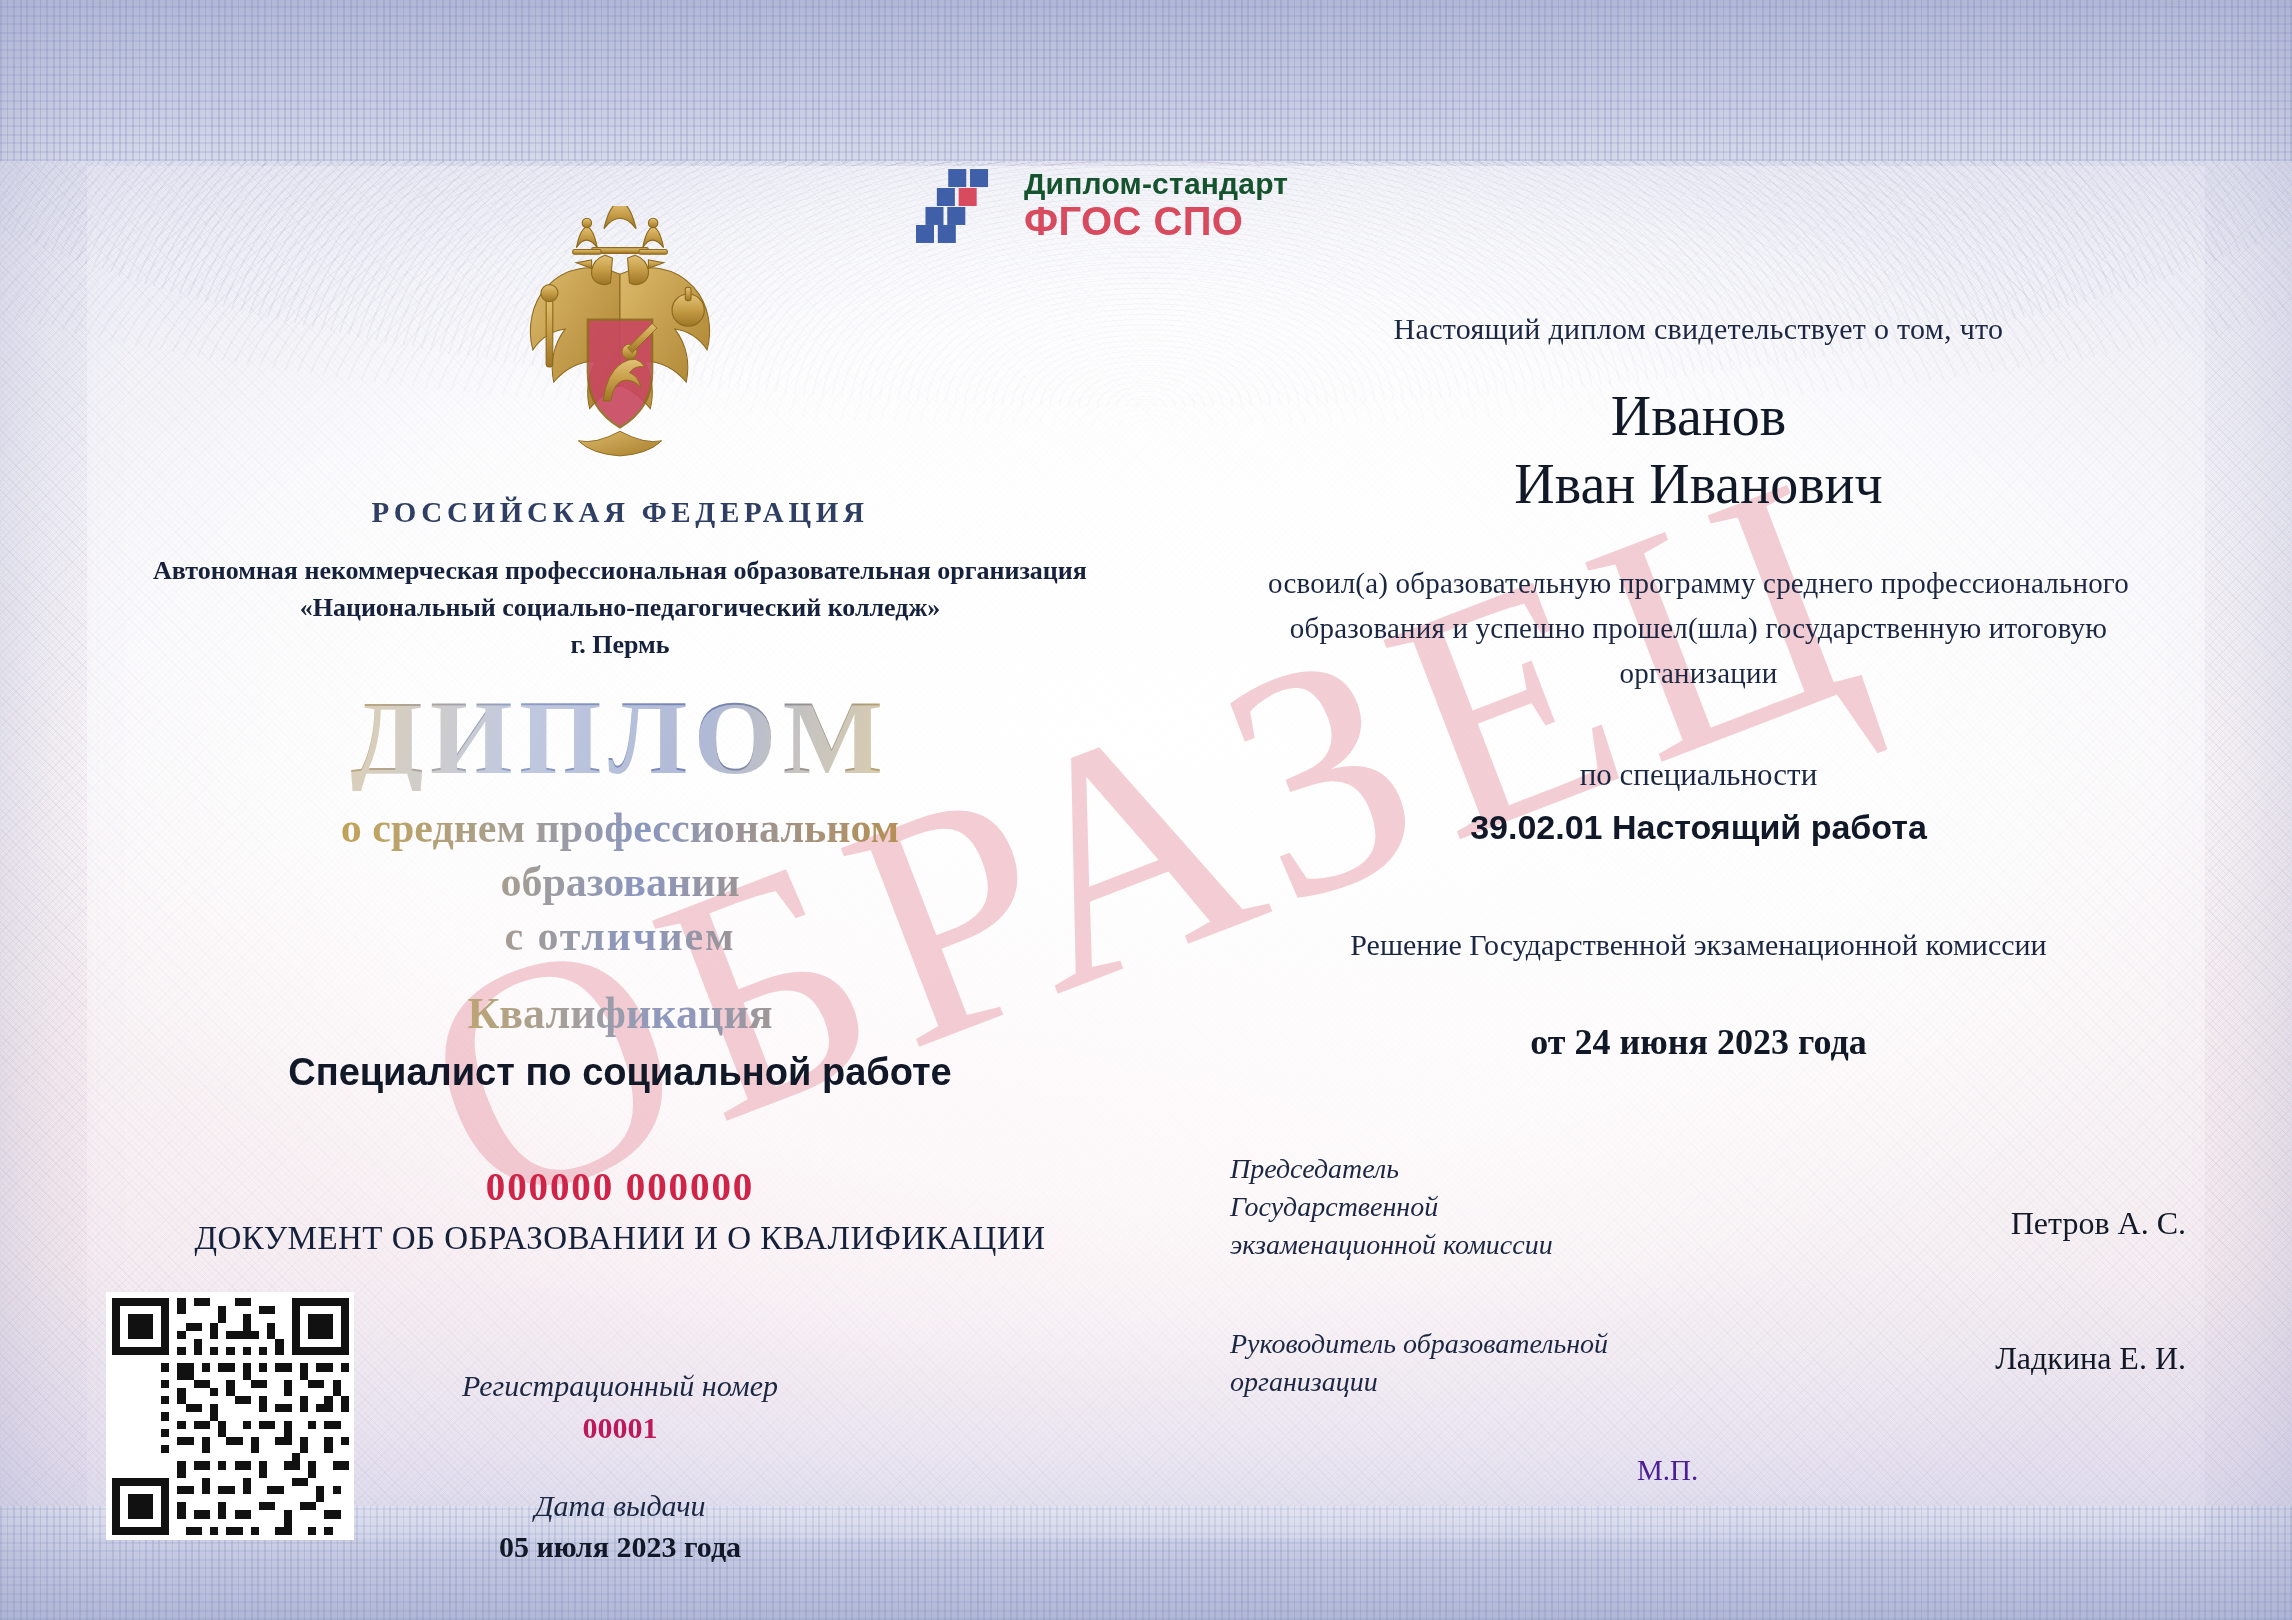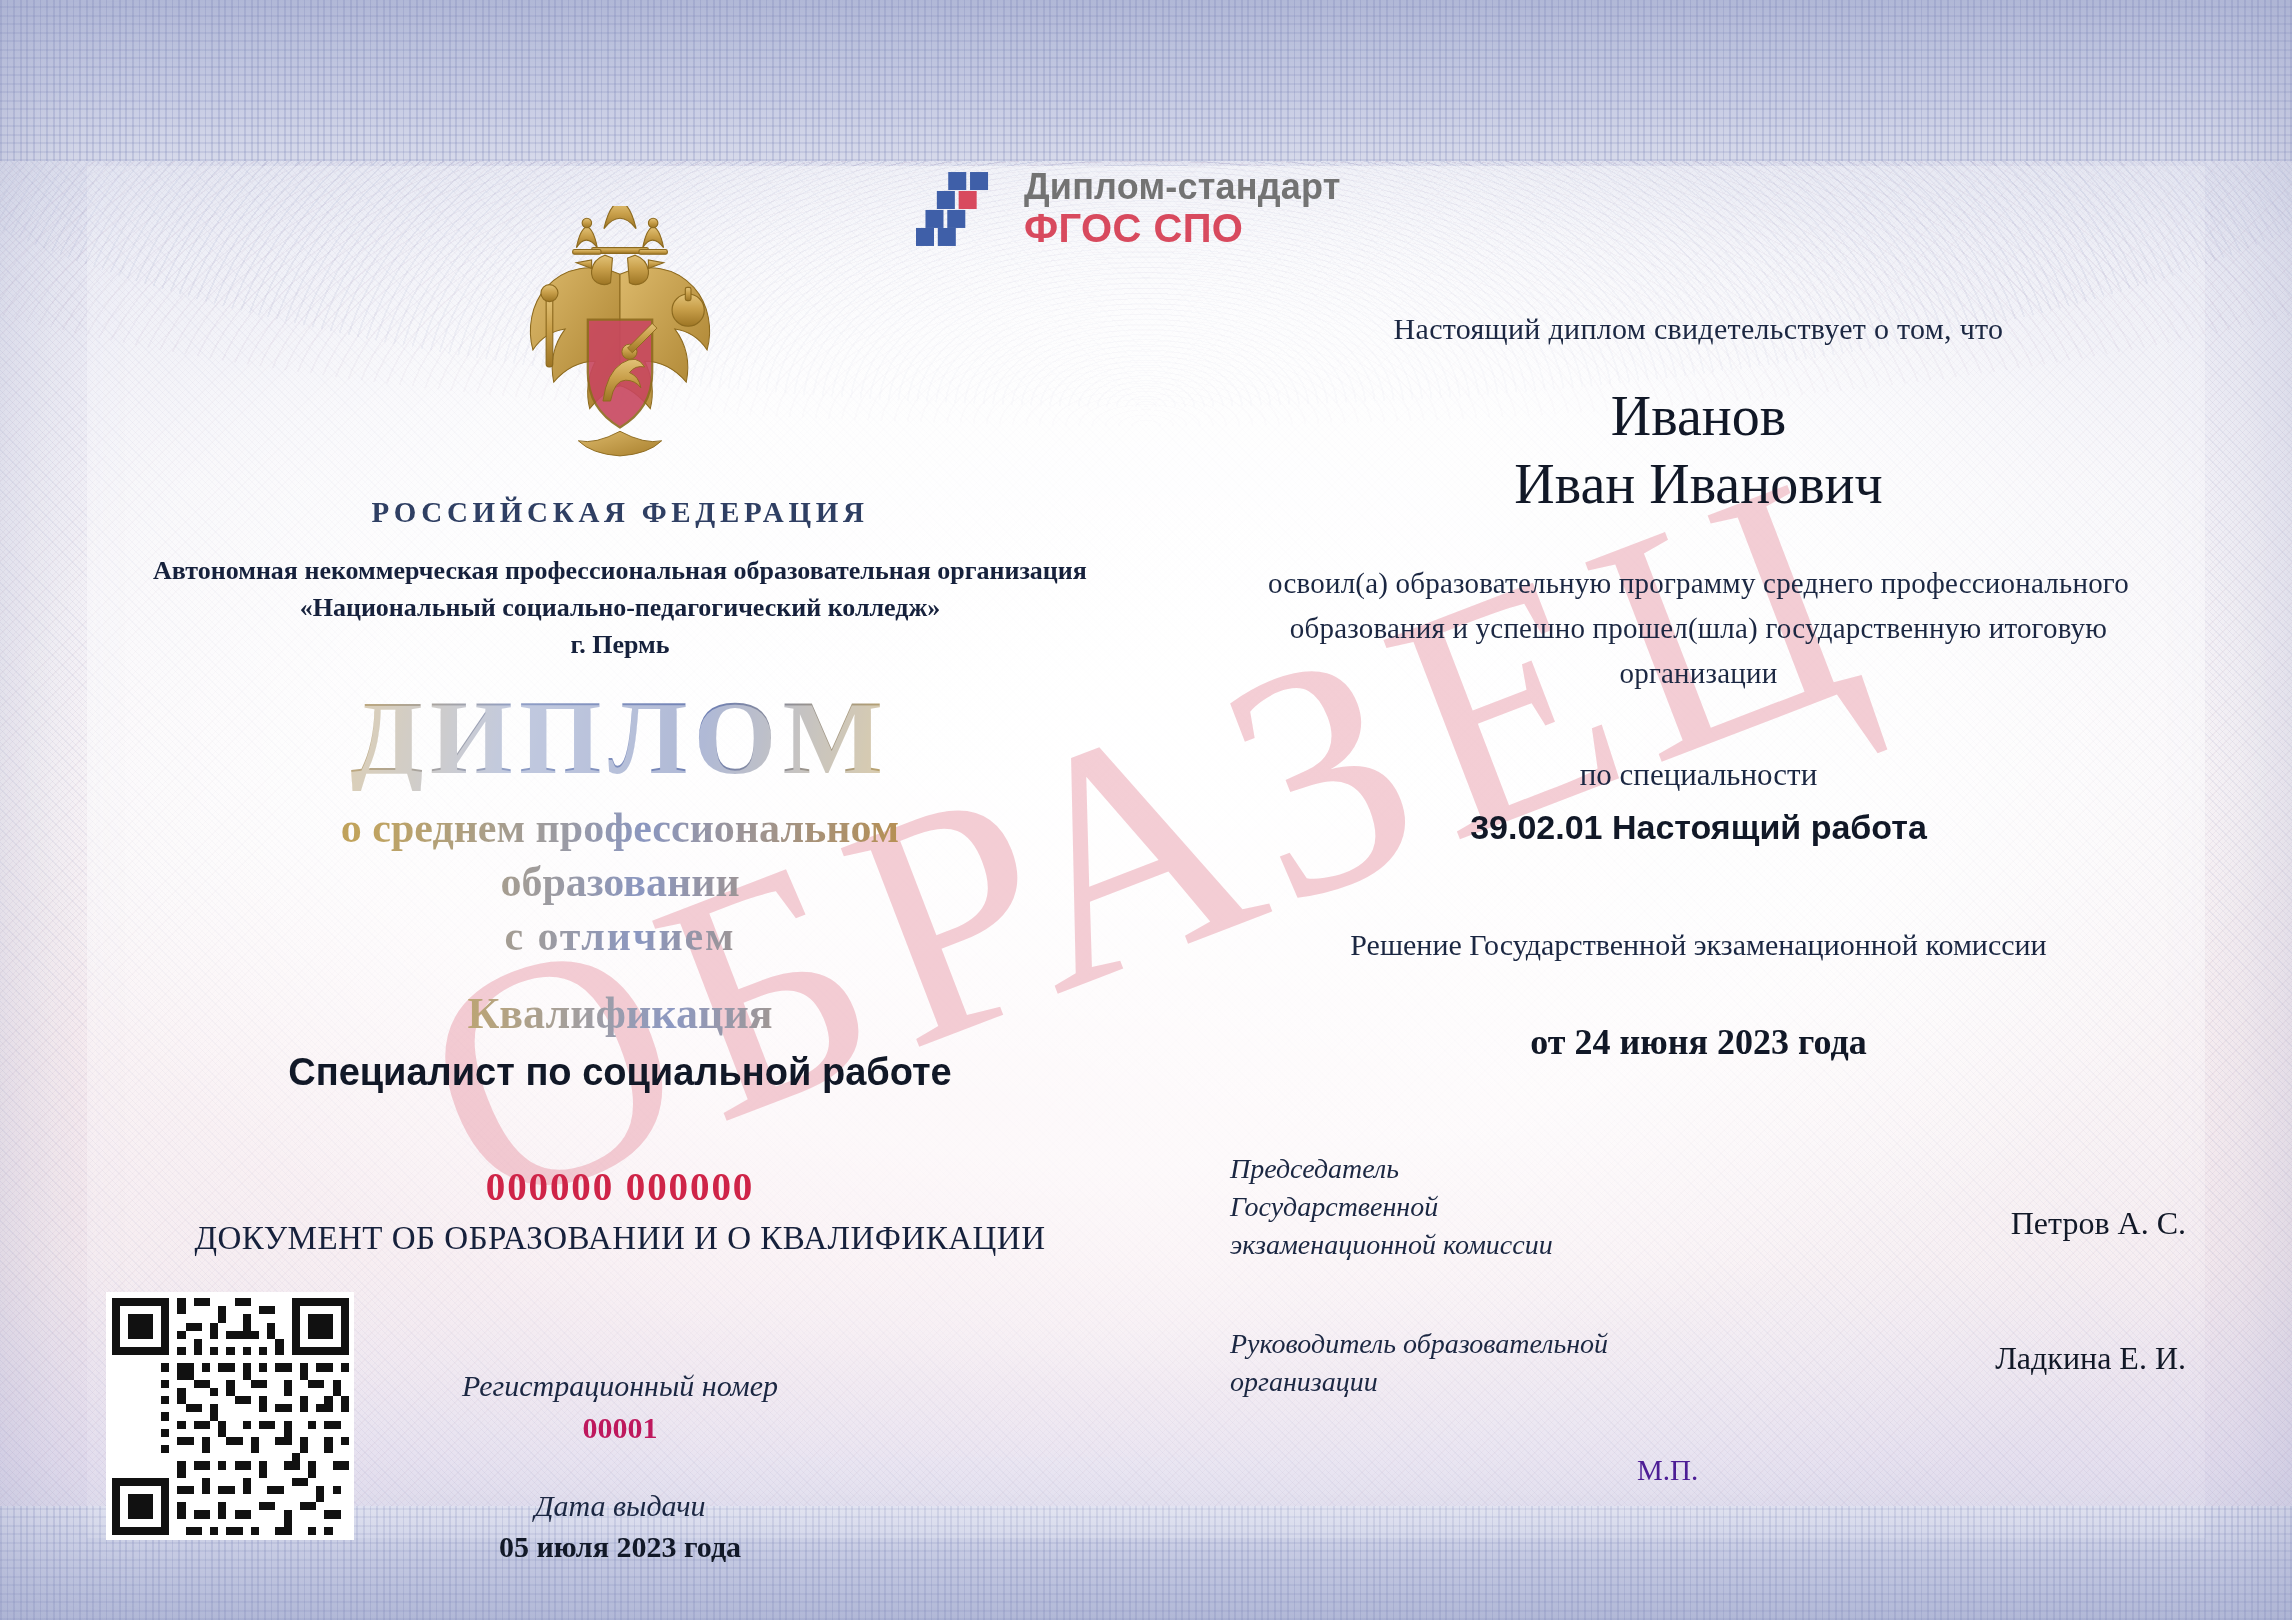--- a/index.html
+++ b/index.html
@@ -133,23 +133,23 @@
   .brand-mark {
     width: 91px;
     height: 74px;
     position: relative;
   }
   .brand-text {
     font-family: "Liberation Sans", sans-serif;
     line-height: 1.08;
   }
   .brand-line1 {
-    font-size: 36px;
-    font-weight: 700;
-    color: #737373;
+    font-size: 30px;
+    font-weight: 700;
+    color: #14532d;
     letter-spacing: 0.2px;
   }
   .brand-line2 {
     font-size: 40px;
     font-weight: 700;
     color: #d84a5e;
     letter-spacing: 0.4px;
   }
 
   

